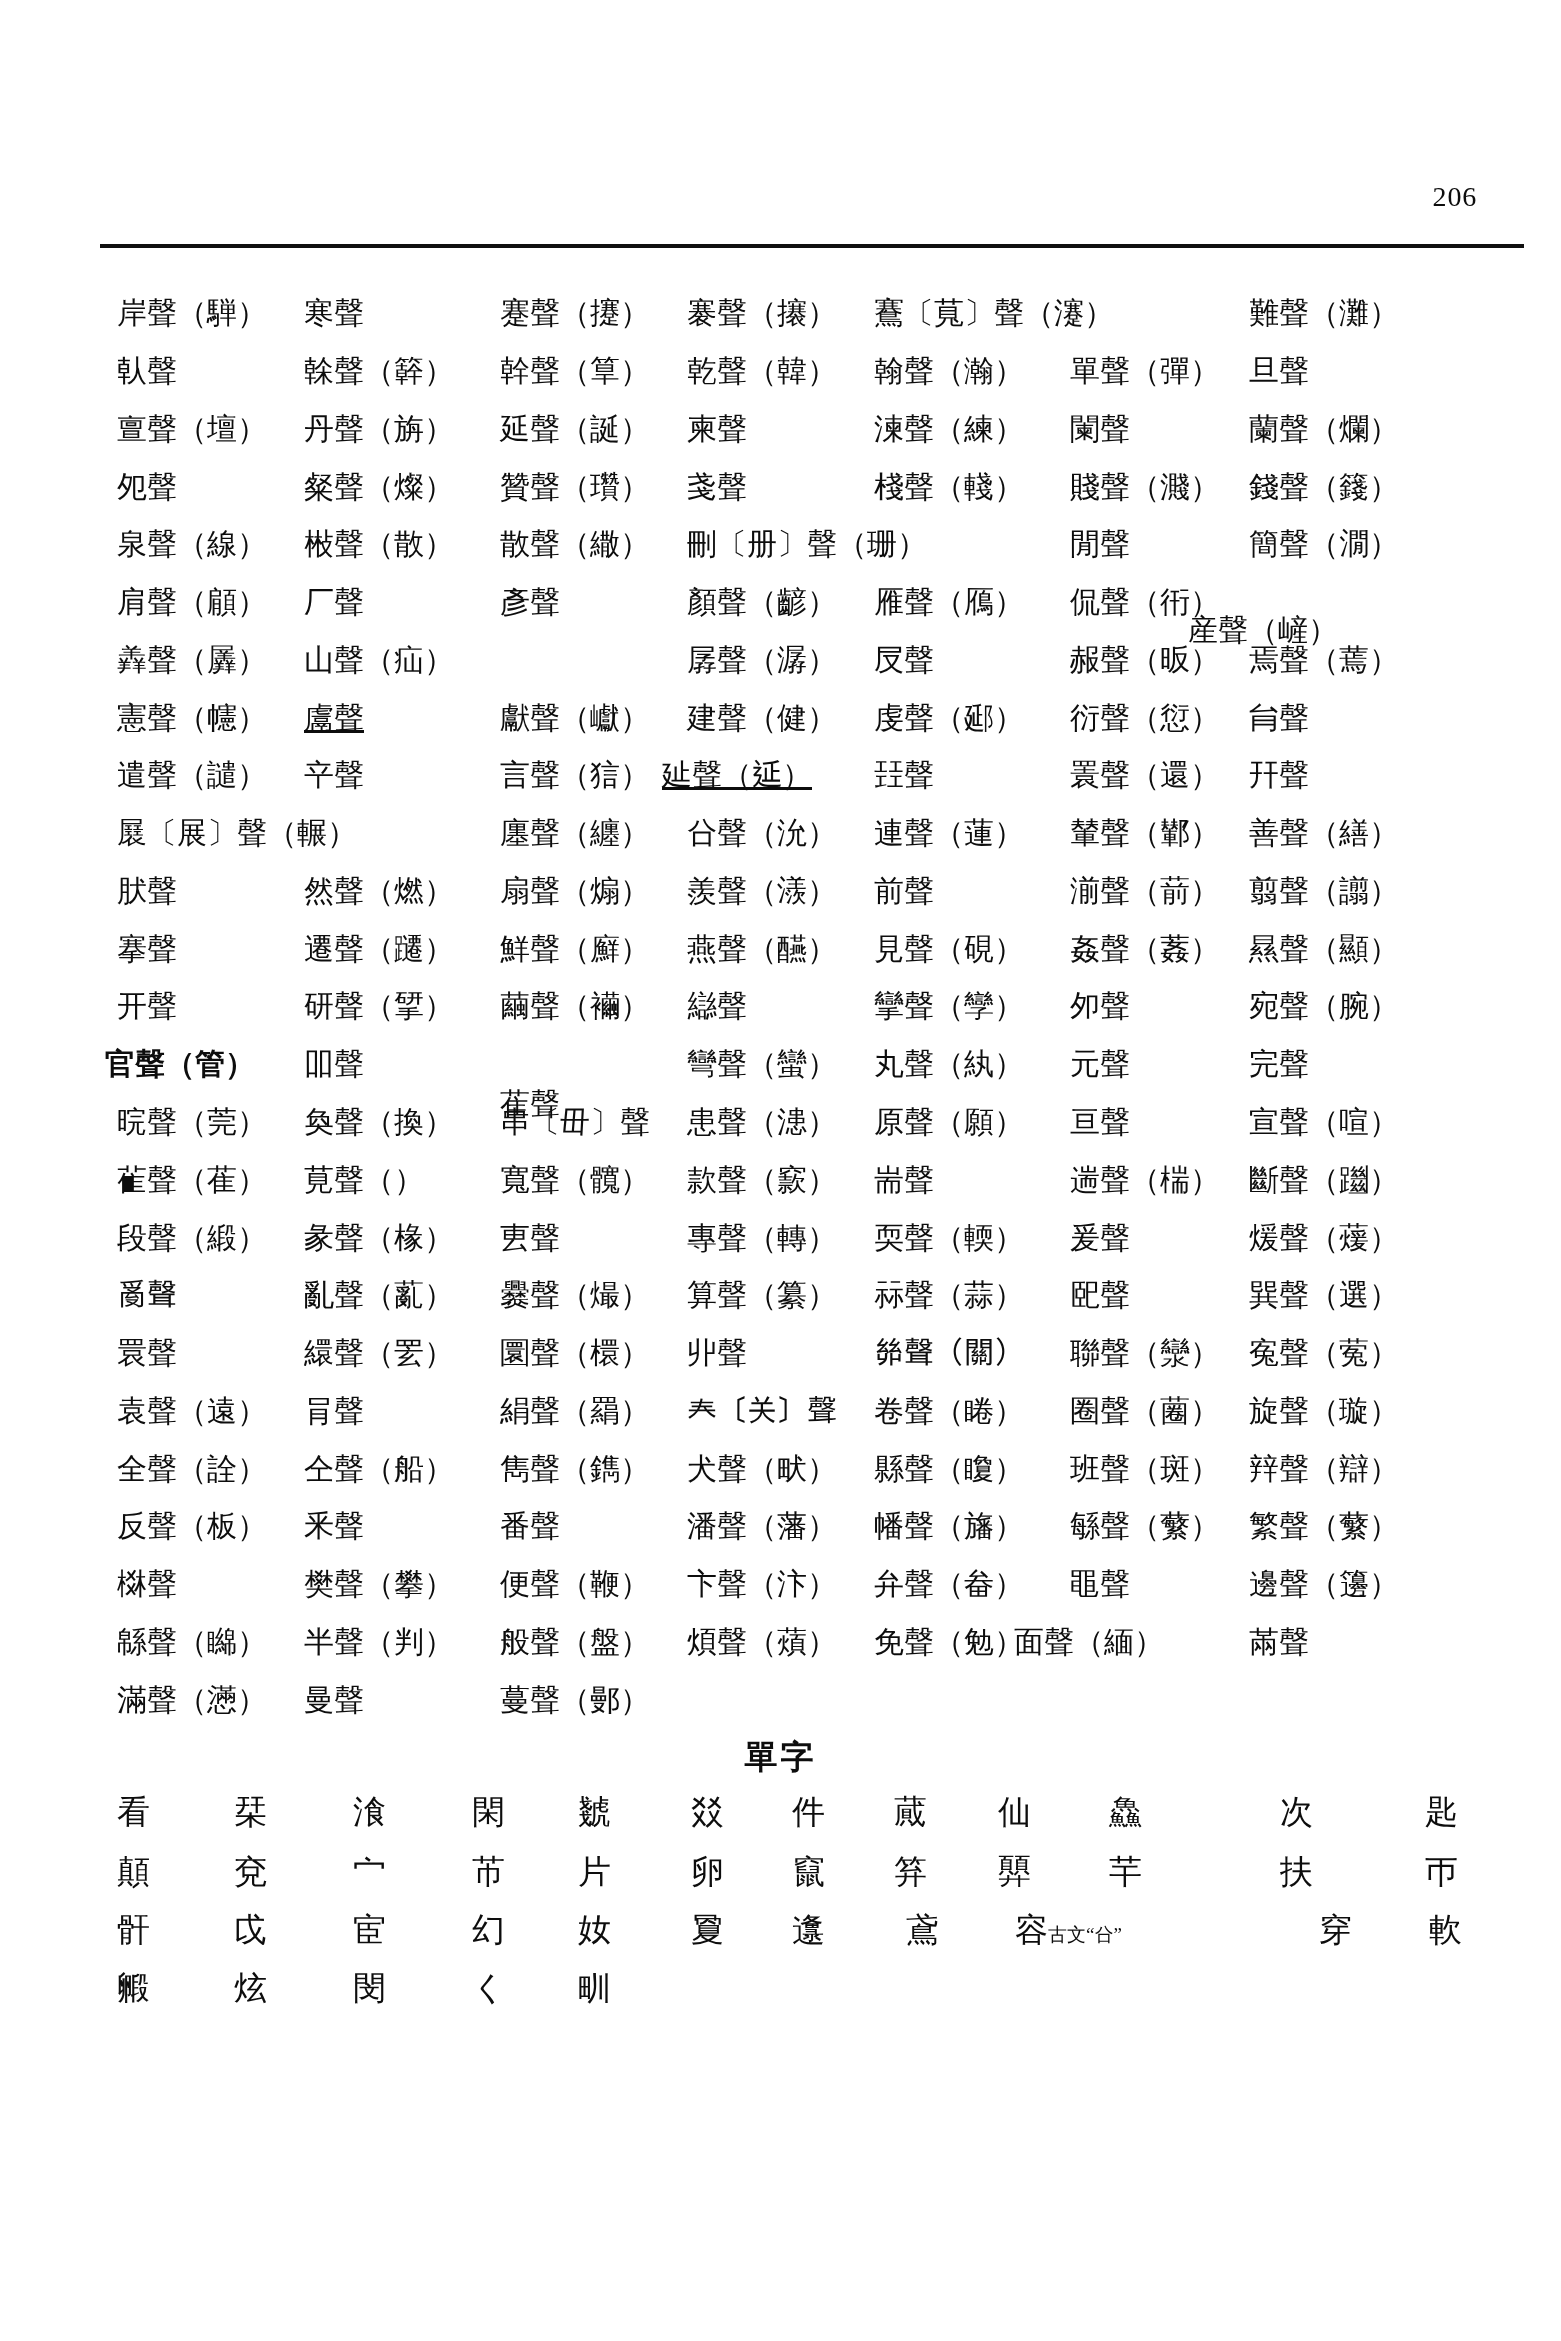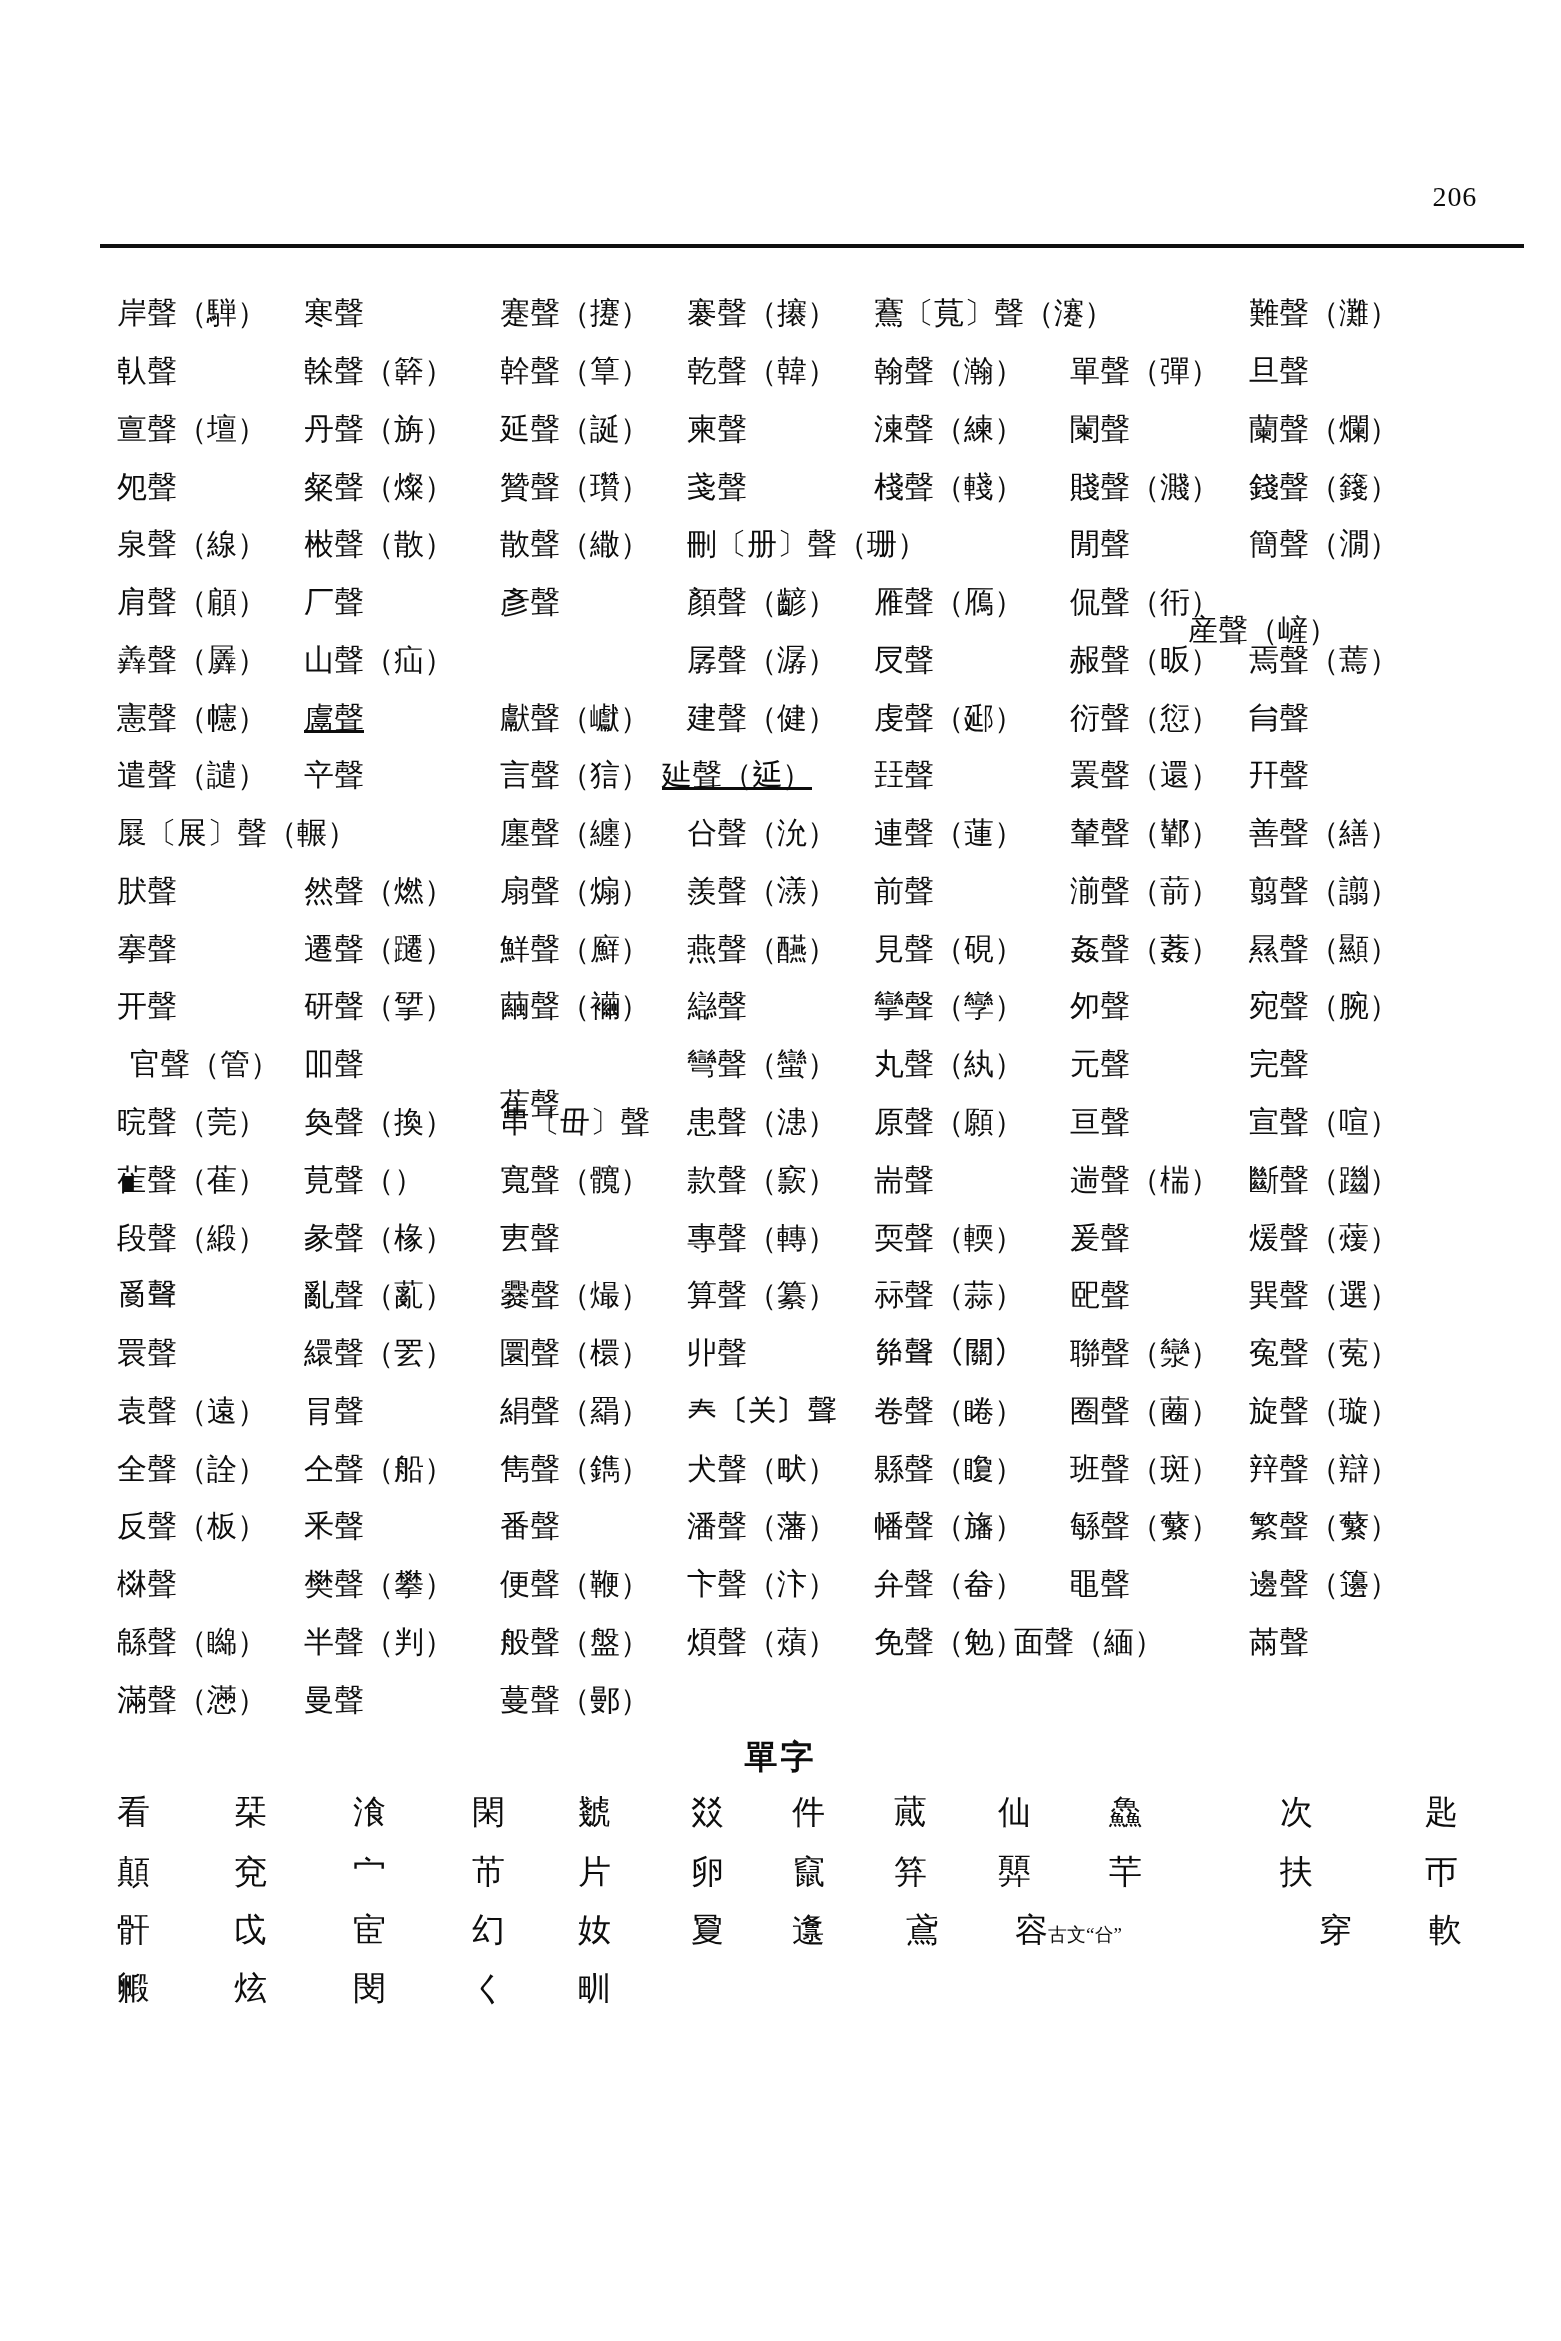--- a/index.html
+++ b/index.html
@@ -119,21 +119,21 @@
       <div class="entry" style="left: 874px; top: 934px;"><span class="px">見</span><span class="px">聲</span><span class="px">（硯）</span></div>
       <div class="entry" style="left: 1070px; top: 934px;"><span class="px">姦</span><span class="px">聲</span><span class="px">（葌）</span></div>
       <div class="entry" style="left: 1249px; top: 934px;"><span class="px">㬎</span><span class="px">聲</span><span class="px">（顯）</span></div>
       <div class="entry" style="left: 117px; top: 991px;"><span class="px">开</span><span class="px">聲</span></div>
       <div class="entry" style="left: 304px; top: 991px;"><span class="px">研</span><span class="px">聲</span><span class="px">（揅）</span></div>
       <div class="entry" style="left: 500px; top: 991px;"><span class="px">繭</span><span class="px">聲</span><span class="px">（襺）</span></div>
       <div class="entry" style="left: 687px; top: 991px;"><span class="px">䜌</span><span class="px">聲</span></div>
       <div class="entry" style="left: 874px; top: 991px;"><span class="px">攣</span><span class="px">聲</span><span class="px">（孿）</span></div>
       <div class="entry" style="left: 1070px; top: 991px;"><span class="px">夘</span><span class="px">聲</span></div>
       <div class="entry" style="left: 1249px; top: 991px;"><span class="px">宛</span><span class="px">聲</span><span class="px">（腕）</span></div>
-      <div class="entry" style="left: 130px; top: 1049px;"><span class="px">官</span><span class="px">聲</span><span class="px">（管）</span></div>
+      <div class="entry" style="left: 105px; top: 1049px; font-weight: bold;"><span class="px">官</span><span class="px">聲</span><span class="px">（管）</span></div>
       <div class="entry" style="left: 304px; top: 1049px;"><span class="px">吅</span><span class="px">聲</span></div>
       <div class="entry" style="left: 500px; top: 1089px;"><span class="px">萑</span><span class="px">聲</span></div>
       <div class="entry" style="left: 687px; top: 1049px;"><span class="px">彎</span><span class="px">聲</span><span class="px">（蠻）</span></div>
       <div class="entry" style="left: 874px; top: 1049px;"><span class="px">丸</span><span class="px">聲</span><span class="px">（紈）</span></div>
       <div class="entry" style="left: 1070px; top: 1049px;"><span class="px">元</span><span class="px">聲</span></div>
       <div class="entry" style="left: 1249px; top: 1049px;"><span class="px">完</span><span class="px">聲</span></div>
       <div class="entry" style="left: 117px; top: 1107px;"><span class="px">晥</span><span class="px">聲</span><span class="px">（莞）</span></div>
       <div class="entry" style="left: 304px; top: 1107px;"><span class="px">奐</span><span class="px">聲</span><span class="px">（換）</span></div>
       <div class="entry" style="left: 500px; top: 1107px;"><span class="px">串</span><span class="px">〔毌〕</span><span class="px">聲</span></div>
       <div class="entry" style="left: 687px; top: 1107px;"><span class="px">患</span><span class="px">聲</span><span class="px">（漶）</span></div>

